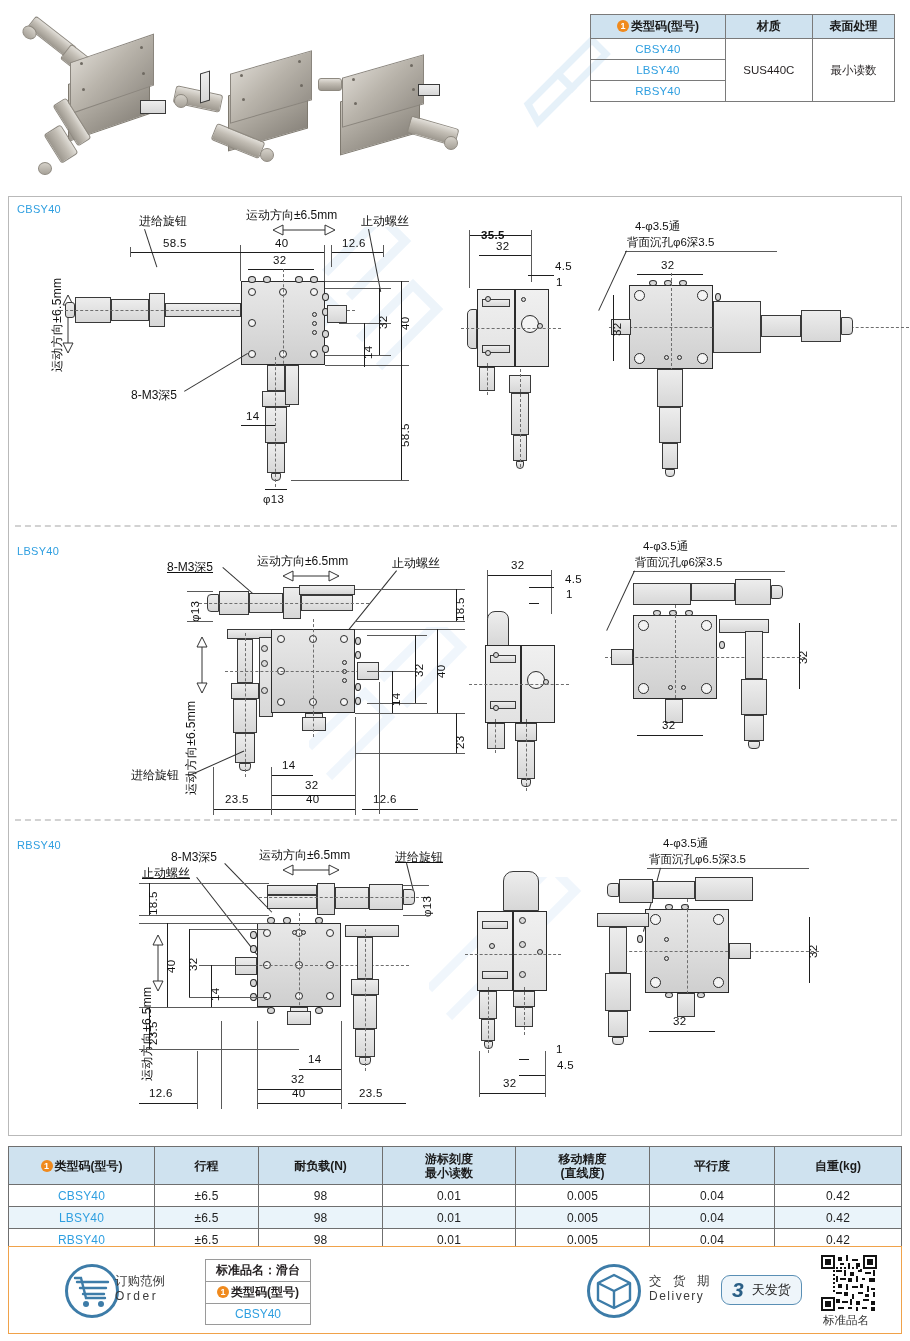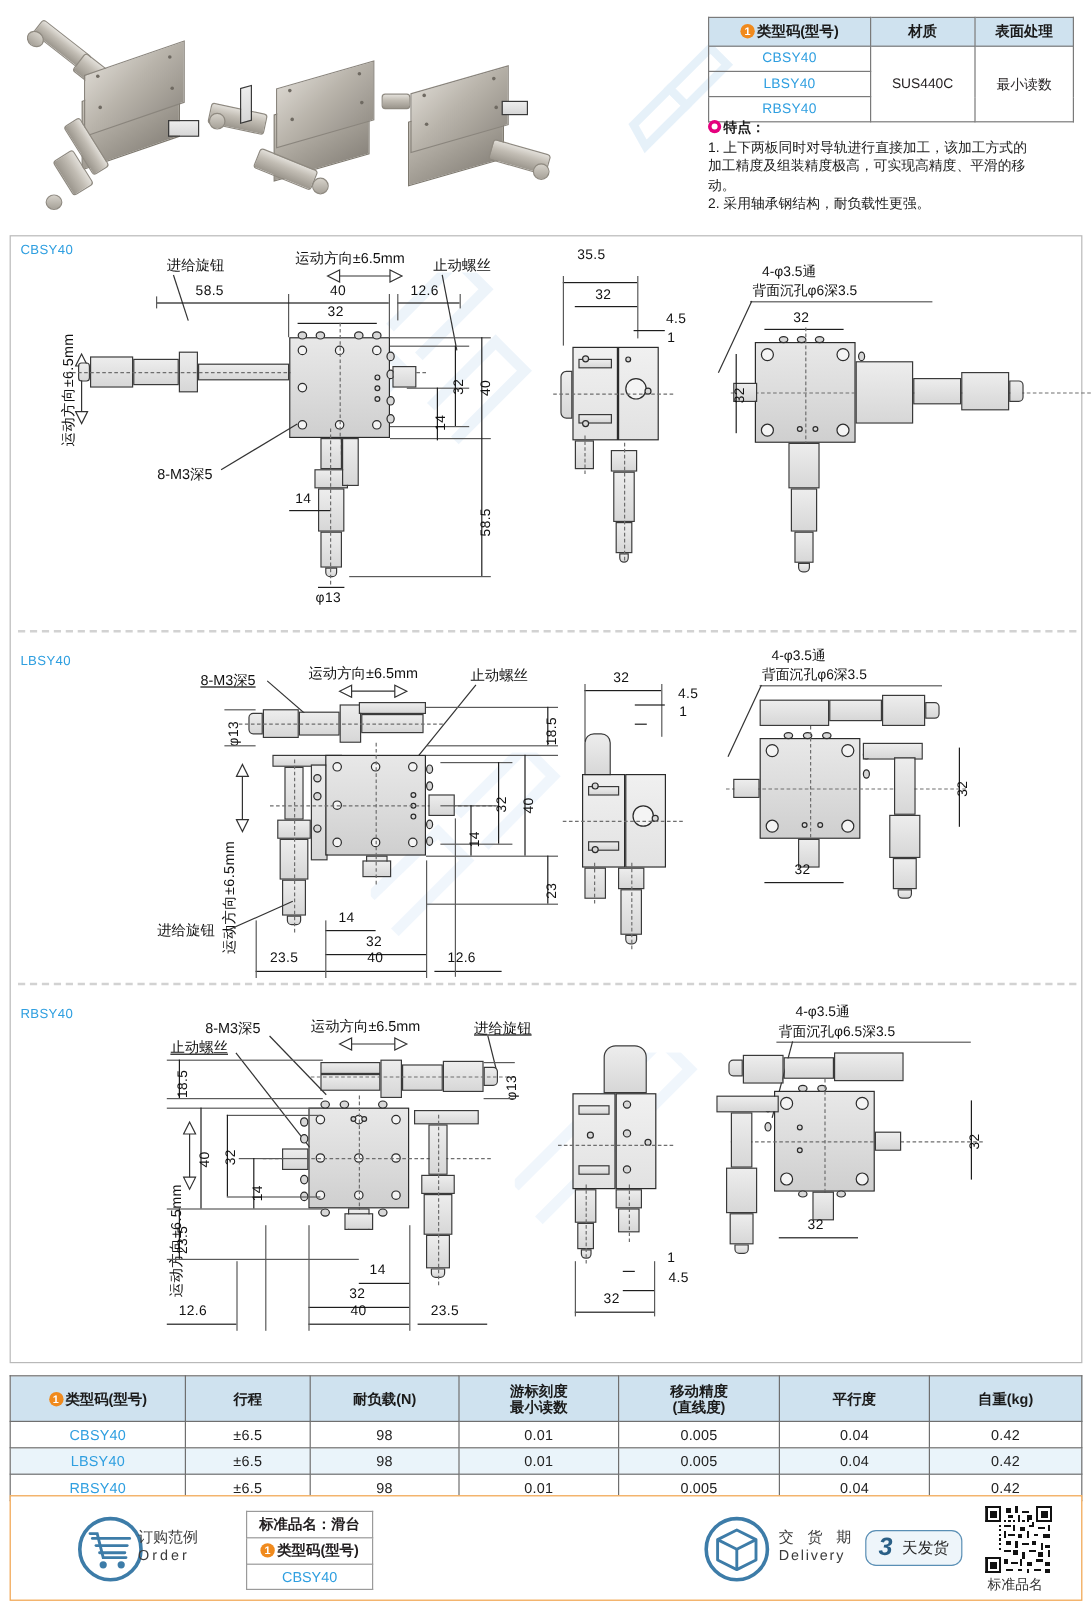--- a/index.html
+++ b/index.html
@@ -305,29 +305,20 @@
       </tr>
       <tr>
         <td><span class="model-link">LBSY40</span></td>
       </tr>
       <tr>
         <td><span class="model-link">RBSY40</span></td>
       </tr>
     </tbody>
   </table>
 
-  <div class="feature-block">
-    <div class="feat-head">
-      <span class="dot-badge"></span><span>特点：</span>
-    </div>
-    <div class="feat-line">1. 上下两板同时对导轨进行直接加工，该加工方式的</div>
-    <div class="feat-line">加工精度及组装精度极高，可实现高精度、平滑的移</div>
-    <div class="feat-line">动。</div>
-    <div class="feat-line">2. 采用轴承钢结构，耐负载性更强。</div>
-  </div>
 </div>
 
 <div class="page-frame">
 
   <div class="sec-divider" style="top:328px;"></div>
   <div class="sec-divider" style="top:622px;"></div>
 
   <div class="wm" style="left:250px; top:30px;">
     <svg width="220" height="160" viewBox="0 0 220 160">
       <g fill="none" stroke="#dceaf7" stroke-width="9">
@@ -462,21 +453,21 @@
 
     <div class="dimline" style="left:232px; top:228px; width:34px;"></div>
     <div class="dimtxt" style="left:237px; top:213px;">14</div>
 
     <div class="dimline" style="left:256px; top:292px; width:22px;"></div>
     <div class="dimtxt" style="left:254px; top:296px;">φ13</div>
 
     <div class="dimline" style="left:460px; top:38px; width:62px;"></div>
     <div class="extline" style="left:460px; top:33px; height:58px;"></div>
     <div class="extline" style="left:522px; top:33px; height:52px;"></div>
-    <div class="dimtxt" style="left:472px; top:10px;">35.5</div>
+    <div class="dimtxt" style="left:472px; top:32px;font-weight:bold;">35.5</div>
 
     <div class="dimline" style="left:470px; top:58px; width:52px;"></div>
     <div class="dimtxt" style="left:487px; top:43px;">32</div>
 
     <div class="dimline" style="left:519px; top:78px; width:26px;"></div>
     <div class="dimtxt" style="left:546px; top:63px;">4.5</div>
     <div class="dimline" style="left:519px; top:94px; width:10px;"></div>
     <div class="dimtxt" style="left:547px; top:79px;">1</div>
 
     <div class="body-box light" style="left:468px; top:92px; width:38px; height:78px;"></div>

